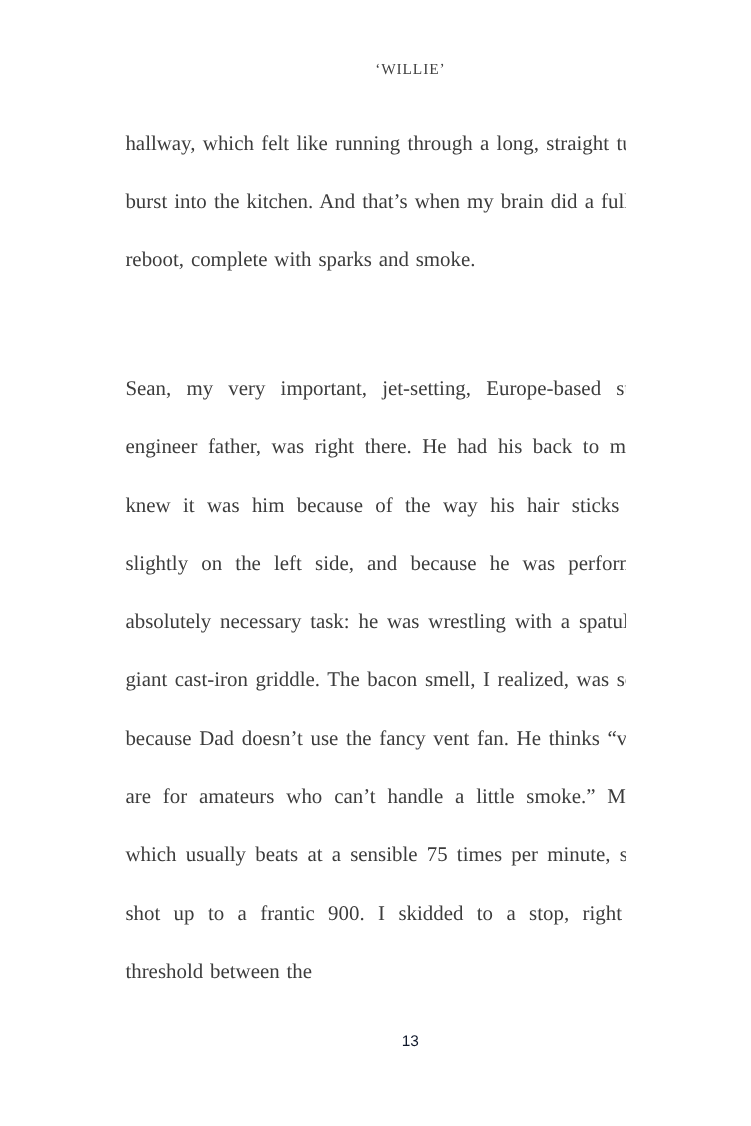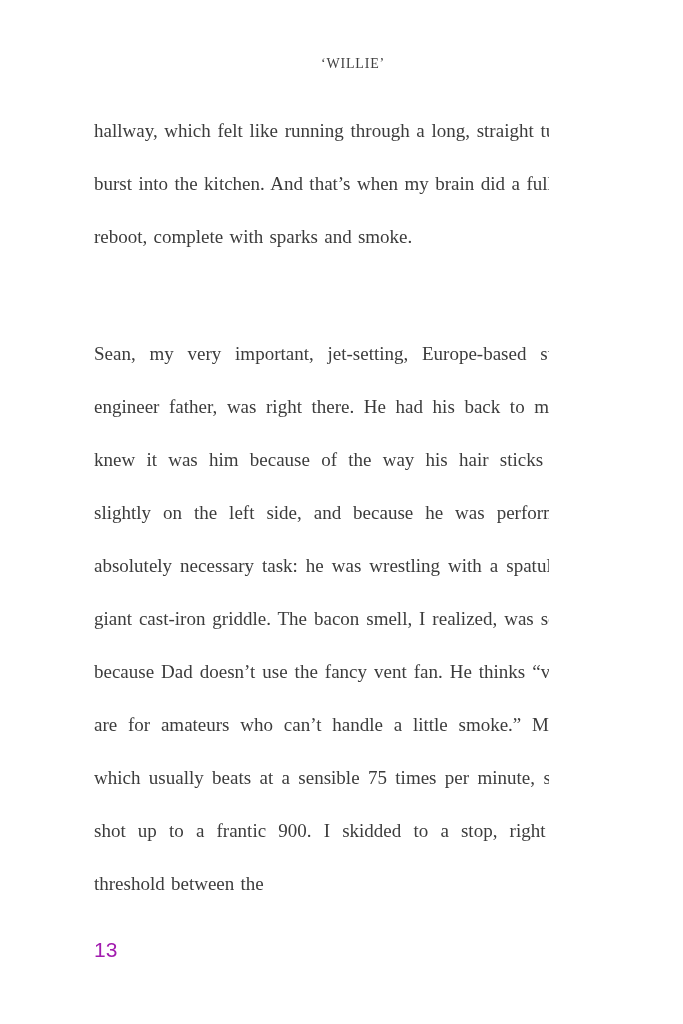--- a/index.html
+++ b/index.html
@@ -7,20 +7,21 @@
     padding: 0;
     background: #ffffff;
   }
   .page {
     position: relative;
     width: 549px;
     height: 1024px;
     background: #ffffff;
     overflow: hidden;
     font-family: "Liberation Serif", serif;
+    margin-left: 20px;
   }
   .content {
     position: absolute;
     left: 94px;
     top: 56px;
     width: 518px;
   }
   .running-head {
     text-align: center;
     font-size: 14px;
@@ -37,23 +38,24 @@
     word-spacing: 1.5px;
   }
   .body-text p:last-child {
     margin-bottom: 0;
   }
   .folio {
     position: absolute;
     left: 94px;
     top: 938px;
     width: 518px;
+    text-align: center;
     font-family: "Liberation Sans", sans-serif;
-    font-size: 21px;
-    color: #a21caf;
+    font-size: 14px;
+    color: #0f172a;
   }
 </style>
 </head>
 <body>
 
 <div class="page">
   <div class="content">
     <div class="running-head">‘WILLIE’</div>
     <div class="body-text">
       <p>hallway, which felt like running through a long, straight tube, and burst into the kitchen. And that’s when my brain did a full system reboot, complete with sparks and smoke.</p>

